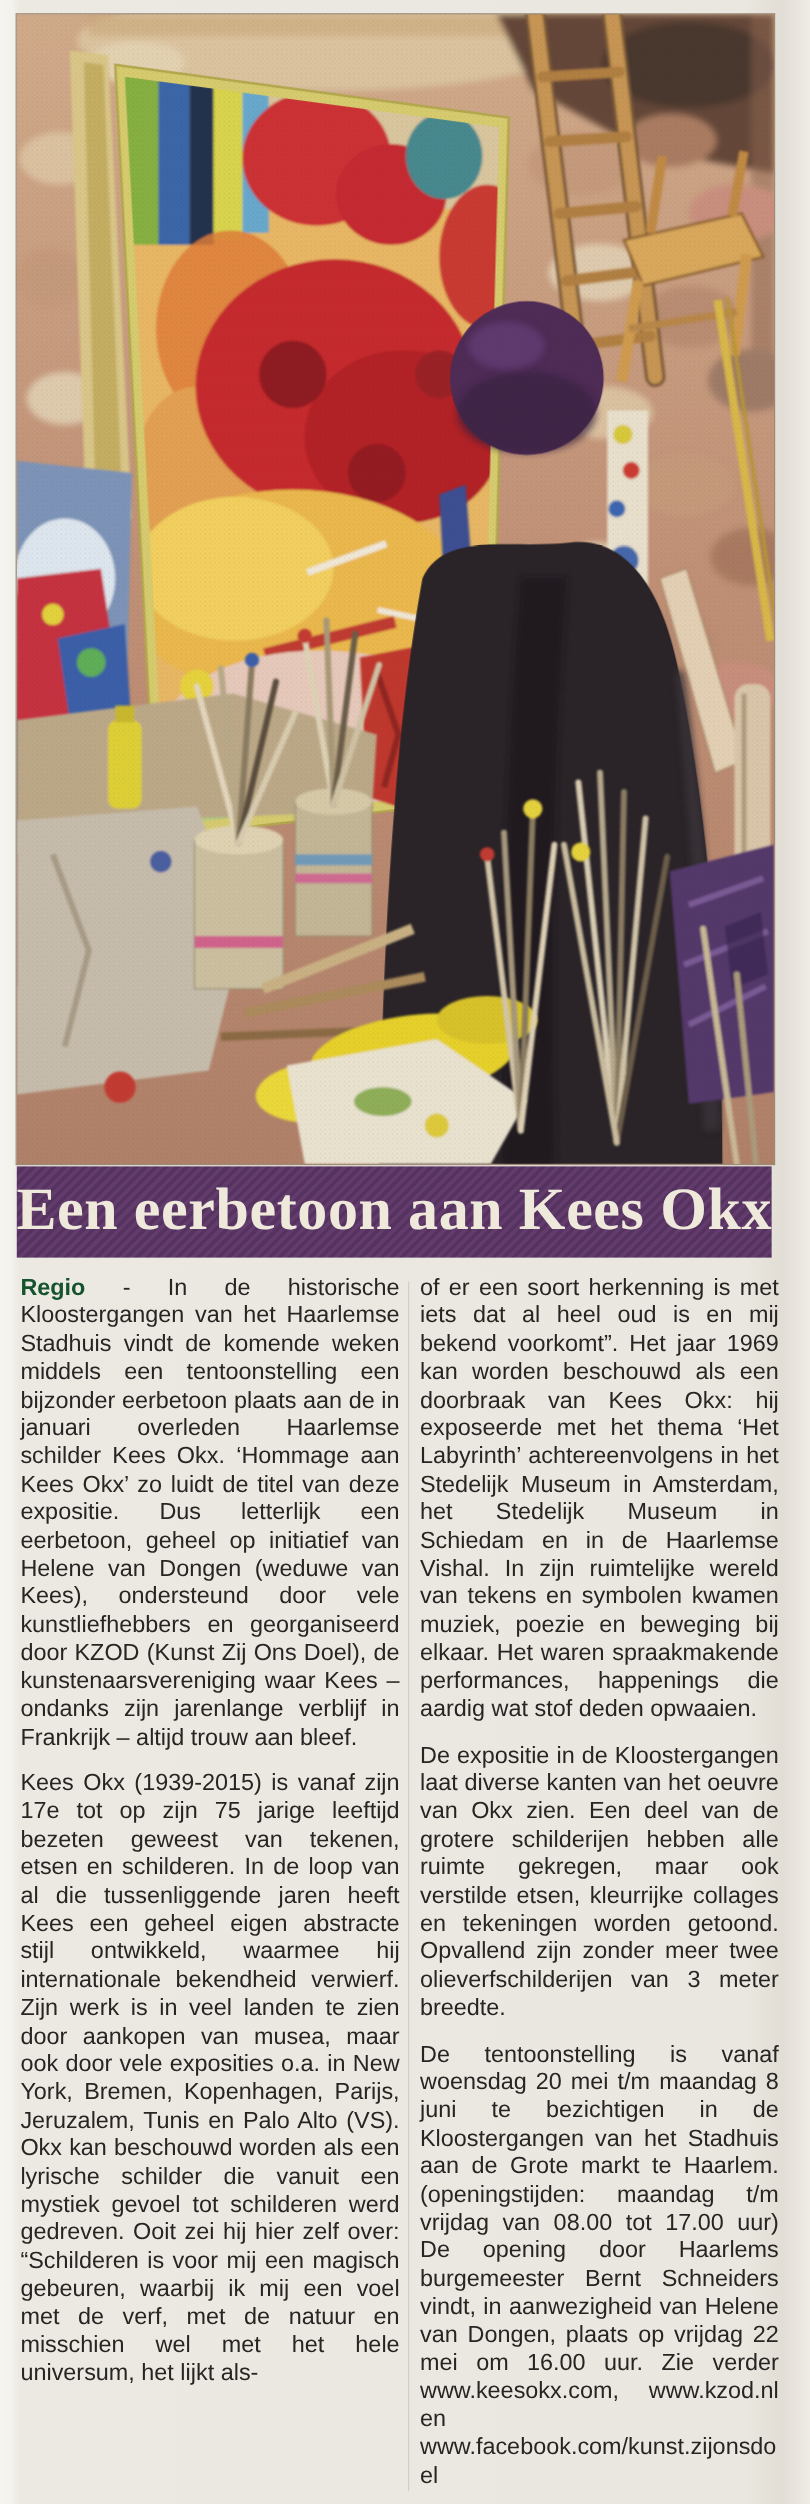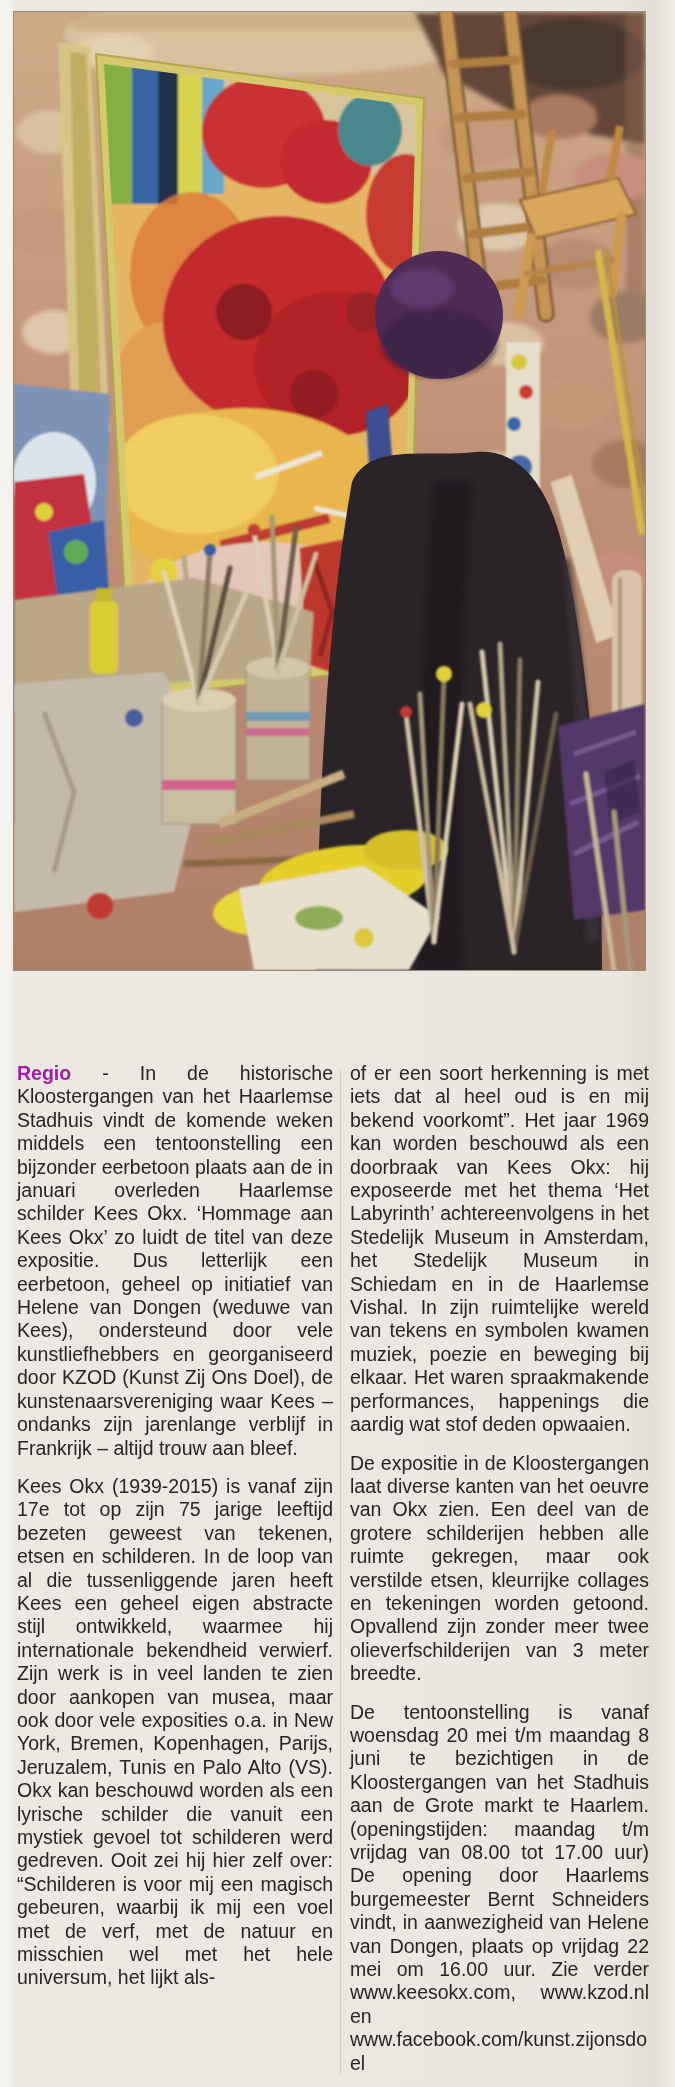--- a/index.html
+++ b/index.html
@@ -26,21 +26,21 @@
     font-family:"Liberation Serif",serif;font-weight:bold;
     font-size:50px;line-height:1;color:#efe9dc;letter-spacing:0.5px;
     white-space:nowrap;
   }
   .col{
     position:absolute;top:1062px;
     font-size:19.5px;line-height:23.4px;color:#272523;
     text-align:justify;
   }
   .col p{margin:0 0 15px 0;overflow-wrap:anywhere;}
-  .col p b{font-weight:bold;color:#a21caf;}
+  .col p b{font-weight:bold;color:#14532d;}
   .col-left{left:17px;width:316px;}
   .col-right{left:350px;width:299px;}
   .col-rule{
     position:absolute;left:340px;top:1068px;width:1px;height:1008px;
     background:#ccc8c0;opacity:.8;
   }
 </style>
 </head>
 <body>
 
@@ -269,20 +269,23 @@
         <line x1="560" y1="842" x2="624" y2="810" stroke="#7a5a94" stroke-width="5"></line>
         <polygon points="590,760 620,748 626,800 596,812" fill="#3a2550" opacity="0.7"></polygon>
         <line x1="600" y1="958" x2="572" y2="762" stroke="#c9b896" stroke-width="5" stroke-linecap="round"></line>
         <line x1="616" y1="958" x2="600" y2="800" stroke="#ab9a7c" stroke-width="5" stroke-linecap="round"></line>
       </g>
 
       <rect x="0" y="0" width="631" height="958" fill="url(#halftone)" opacity="0.55"></rect>
     </svg>
   </div>
 
+  <div class="banner">
+    <h1>Een eerbetoon aan Kees Okx</h1>
+  </div>
 
   <div class="col col-left">
     <p><b>Regio</b> <span>- In de historische Kloostergangen van het Haarlemse Stadhuis vindt de komende weken middels een tentoonstelling een bijzonder eerbetoon plaats aan de in januari overleden Haarlemse schilder Kees Okx. ‘Hommage aan Kees Okx’ zo luidt de titel van deze expositie. Dus letterlijk een eerbetoon, geheel op initiatief van Helene van Dongen (weduwe van Kees), ondersteund door vele kunstliefhebbers en georganiseerd door KZOD (Kunst Zij Ons Doel), de kunstenaarsvereniging waar Kees – ondanks zijn jarenlange verblijf in Frankrijk – altijd trouw aan bleef.</span></p>
     <p>Kees Okx (1939-2015) is vanaf zijn 17e tot op zijn 75 jarige leeftijd bezeten geweest van tekenen, etsen en schilderen. In de loop van al die tussenliggende jaren heeft Kees een geheel eigen abstracte stijl ontwikkeld, waarmee hij internationale bekendheid verwierf. Zijn werk is in veel landen te zien door aankopen van musea, maar ook door vele exposities o.a. in New York, Bremen, Kopenhagen, Parijs, Jeruzalem, Tunis en Palo Alto (VS). Okx kan beschouwd worden als een lyrische schilder die vanuit een mystiek gevoel tot schilderen werd gedreven. Ooit zei hij hier zelf over: “Schilderen is voor mij een magisch gebeuren, waarbij ik mij een voel met de verf, met de natuur en misschien wel met het hele universum, het lijkt als-</p>
   </div>
 
   <div class="col-rule"></div>
 
   <div class="col col-right">
     <p>of er een soort herkenning is met iets dat al heel oud is en mij bekend voorkomt”. Het jaar 1969 kan worden beschouwd als een doorbraak van Kees Okx: hij exposeerde met het thema ‘Het Labyrinth’ achtereenvolgens in het Stedelijk Museum in Amsterdam, het Stedelijk Museum in Schiedam en in de Haarlemse Vishal. In zijn ruimtelijke wereld van tekens en symbolen kwamen muziek, poezie en beweging bij elkaar. Het waren spraakmakende performances, happenings die aardig wat stof deden opwaaien.</p>

